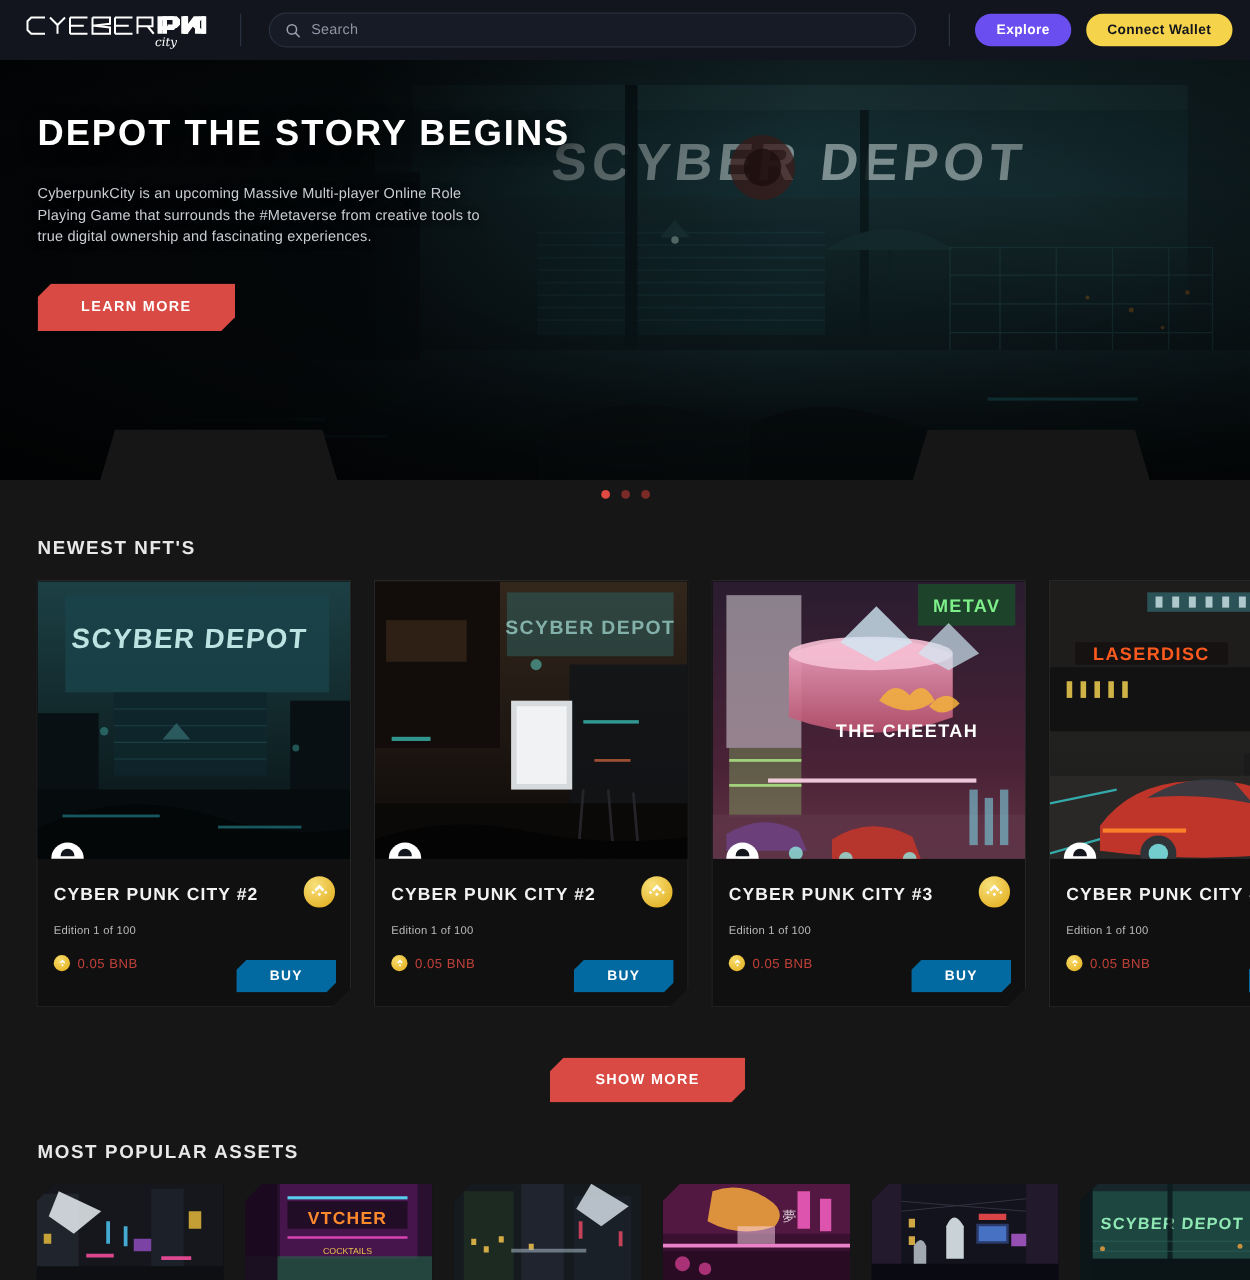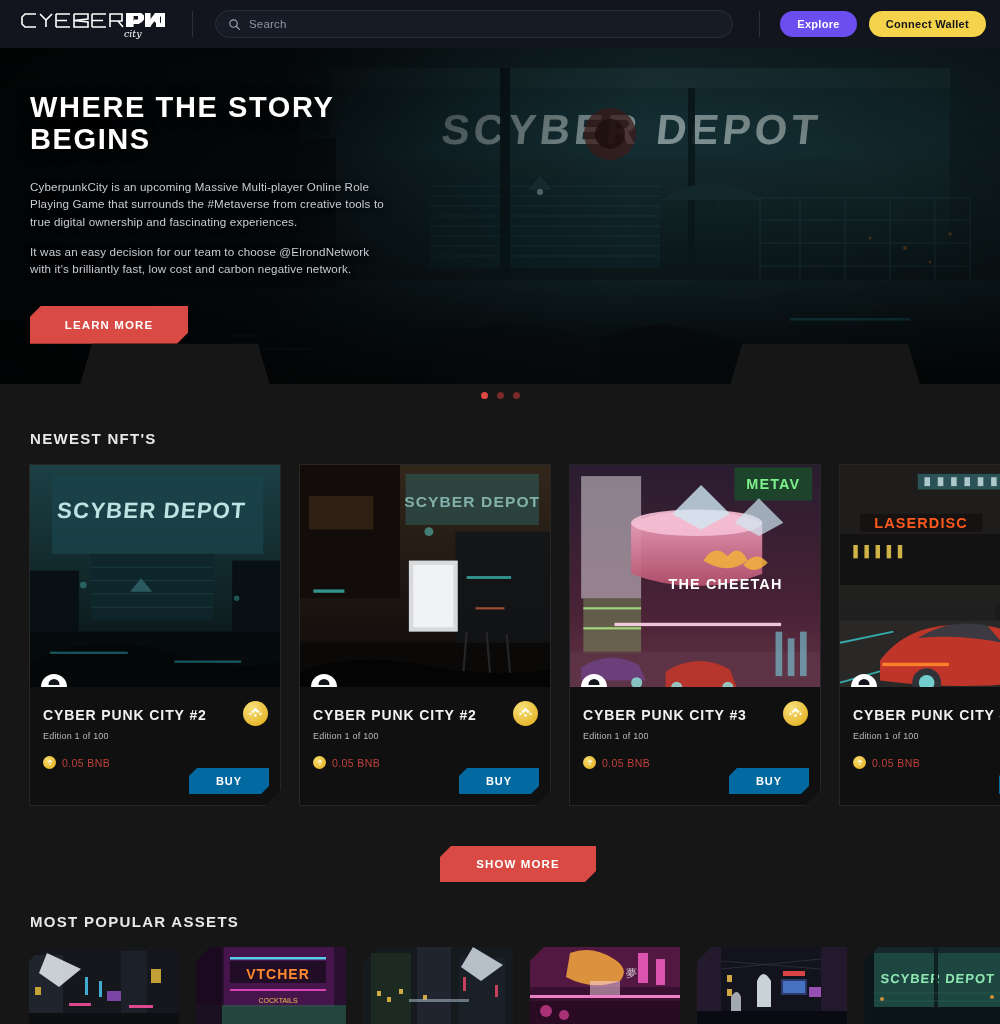--- a/index.html
+++ b/index.html
@@ -148,21 +148,21 @@
     overflow:hidden;
   }
   .avatar::before{
     content:"";position:absolute;top:5px;left:50%;transform:translateX(-50%);
     width:11px;height:6px;background:#13161c;border-radius:6px 6px 0 0;
   }
   .card-body{padding:20px 13px 14px 13px;position:relative;height:118px;}
   .card-title{
     font-size:14px;font-weight:bold;letter-spacing:.9px;color:#f2f2f2;
   }
-  .card-ed{font-size:9px;color:#b9b9b9;margin-top:8px;letter-spacing:.2px;}
+  .card-ed{font-size:9px;color:#b9b9b9;margin-top:16px;letter-spacing:.2px;}
   .price-row{display:flex;align-items:center;gap:6px;margin-top:15px;}
   .coin-sm{
     width:13px;height:13px;border-radius:50%;
     background:radial-gradient(circle at 35% 30%,#f7dc6a,#e3ab18);
     display:flex;align-items:center;justify-content:center;flex:0 0 auto;
   }
   .price-txt{font-size:10.5px;color:#c0403a;letter-spacing:.4px;}
   .bnb-badge{
     position:absolute;right:12px;top:14px;
     width:25px;height:25px;border-radius:50%;
@@ -329,23 +329,22 @@
       </g>
 
       <rect x="0" y="60" width="300" height="180" fill="#070c0e" opacity=".9"></rect>
       <rect x="300" y="90" width="36" height="150" fill="#0a1214" opacity=".9"></rect>
     </svg>
   </div>
   <div class="hero-scrim"></div>
   <div class="hero-vig"></div>
 
   <div class="hero-content">
-    <div class="hero-title">WHERE THE STORY BEGINS</div>
+    <div class="hero-title">DEPOT THE STORY BEGINS</div>
     <p class="hero-p">CyberpunkCity is an upcoming Massive Multi-player Online Role Playing Game that surrounds the #Metaverse from creative tools to true digital ownership and fascinating experiences.</p>
-    <p class="hero-p">It was an easy decision for our team to choose @ElrondNetwork with it's brilliantly fast, low cost and carbon negative network.</p>
     <button class="btn-learn">LEARN MORE</button>
   </div>
 </div>
 
 <div class="dots">
   <span class="dot on"></span>
   <span class="dot"></span>
   <span class="dot"></span>
 </div>
 

